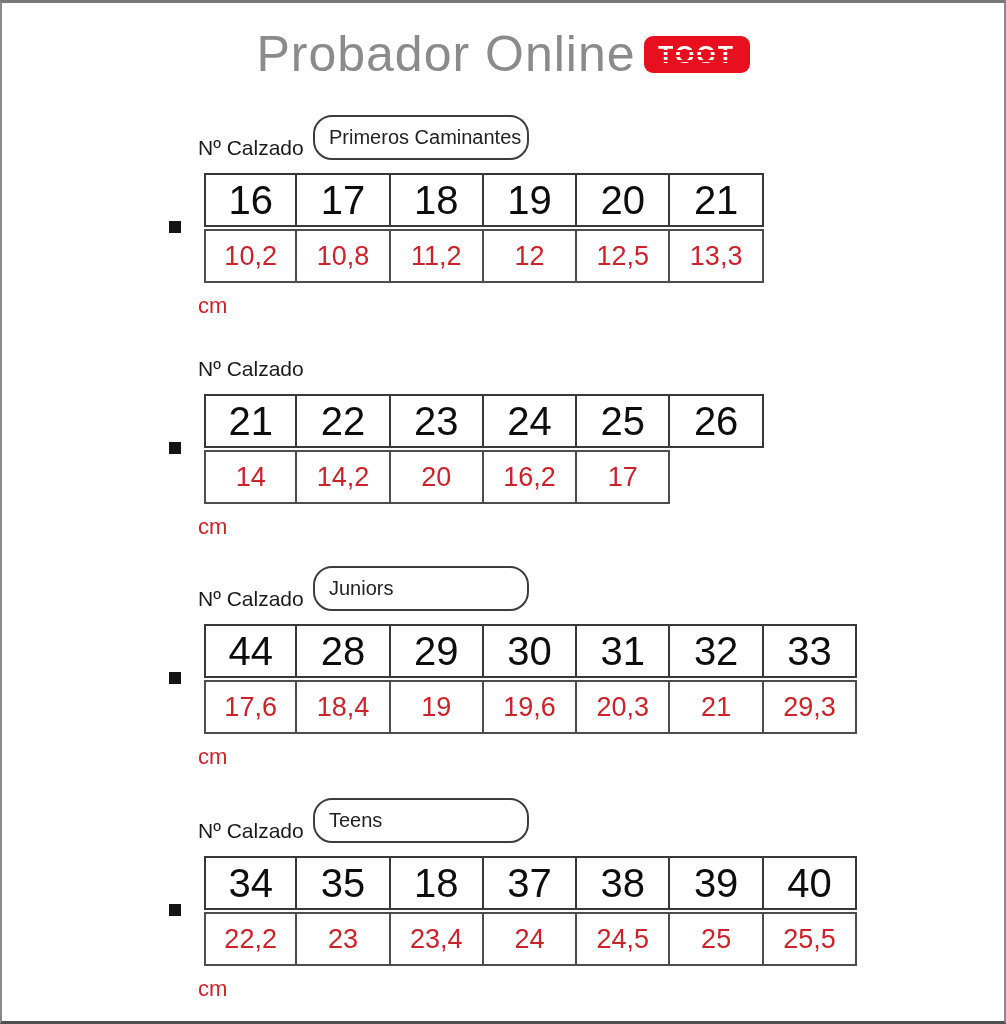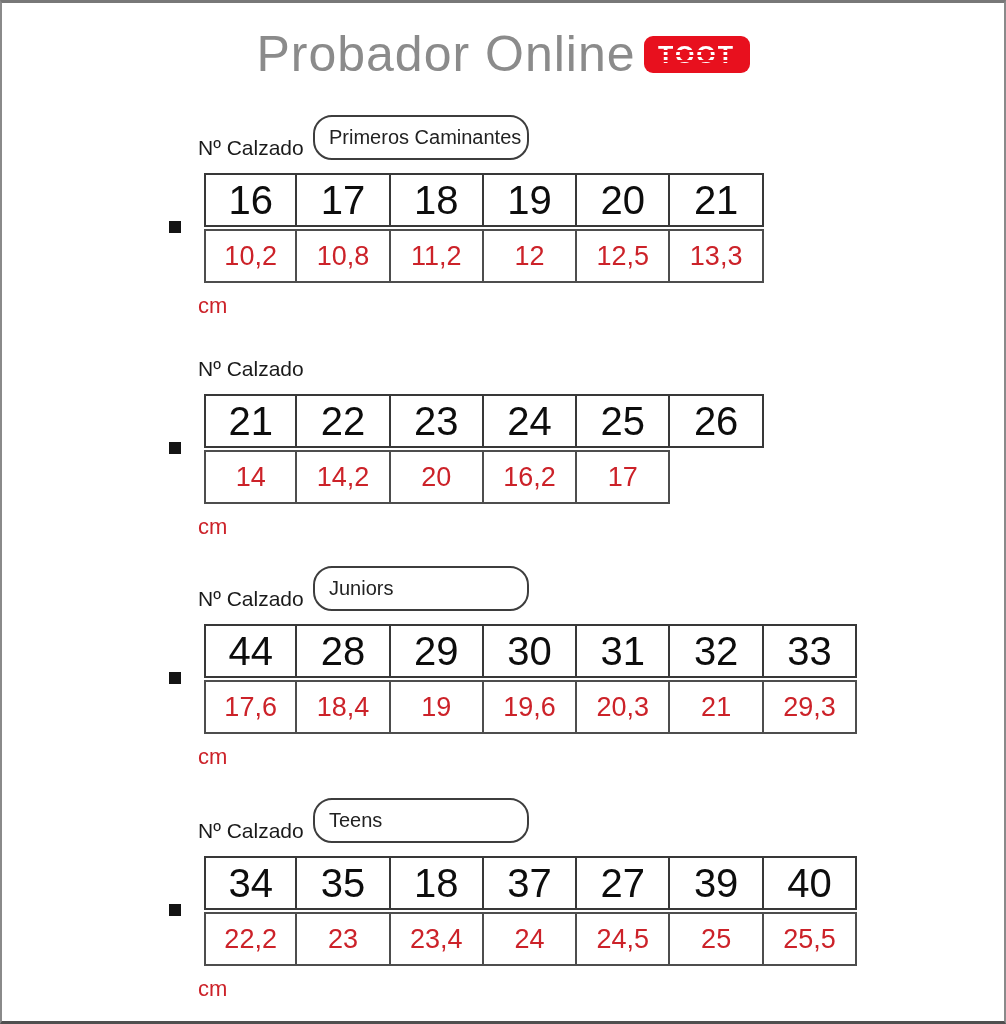--- a/index.html
+++ b/index.html
@@ -232,21 +232,21 @@
   <section class="size-section">
     <span class="calzado-label">Nº Calzado</span>
     <div class="pill">
       <span class="pill-text">Teens</span>
     </div>
     <div class="row header-row">
           <div class="cell size-cell">34</div>
           <div class="cell size-cell">35</div>
           <div class="cell size-cell">18</div>
           <div class="cell size-cell">37</div>
-          <div class="cell size-cell">27</div>
+          <div class="cell size-cell">38</div>
           <div class="cell size-cell">39</div>
           <div class="cell size-cell">40</div>
         </div>
     <div class="row value-row">
           <div class="cell cm-cell">22,2</div>
           <div class="cell cm-cell">23</div>
           <div class="cell cm-cell">23,4</div>
           <div class="cell cm-cell">24</div>
           <div class="cell cm-cell">24,5</div>
           <div class="cell cm-cell">25</div>

